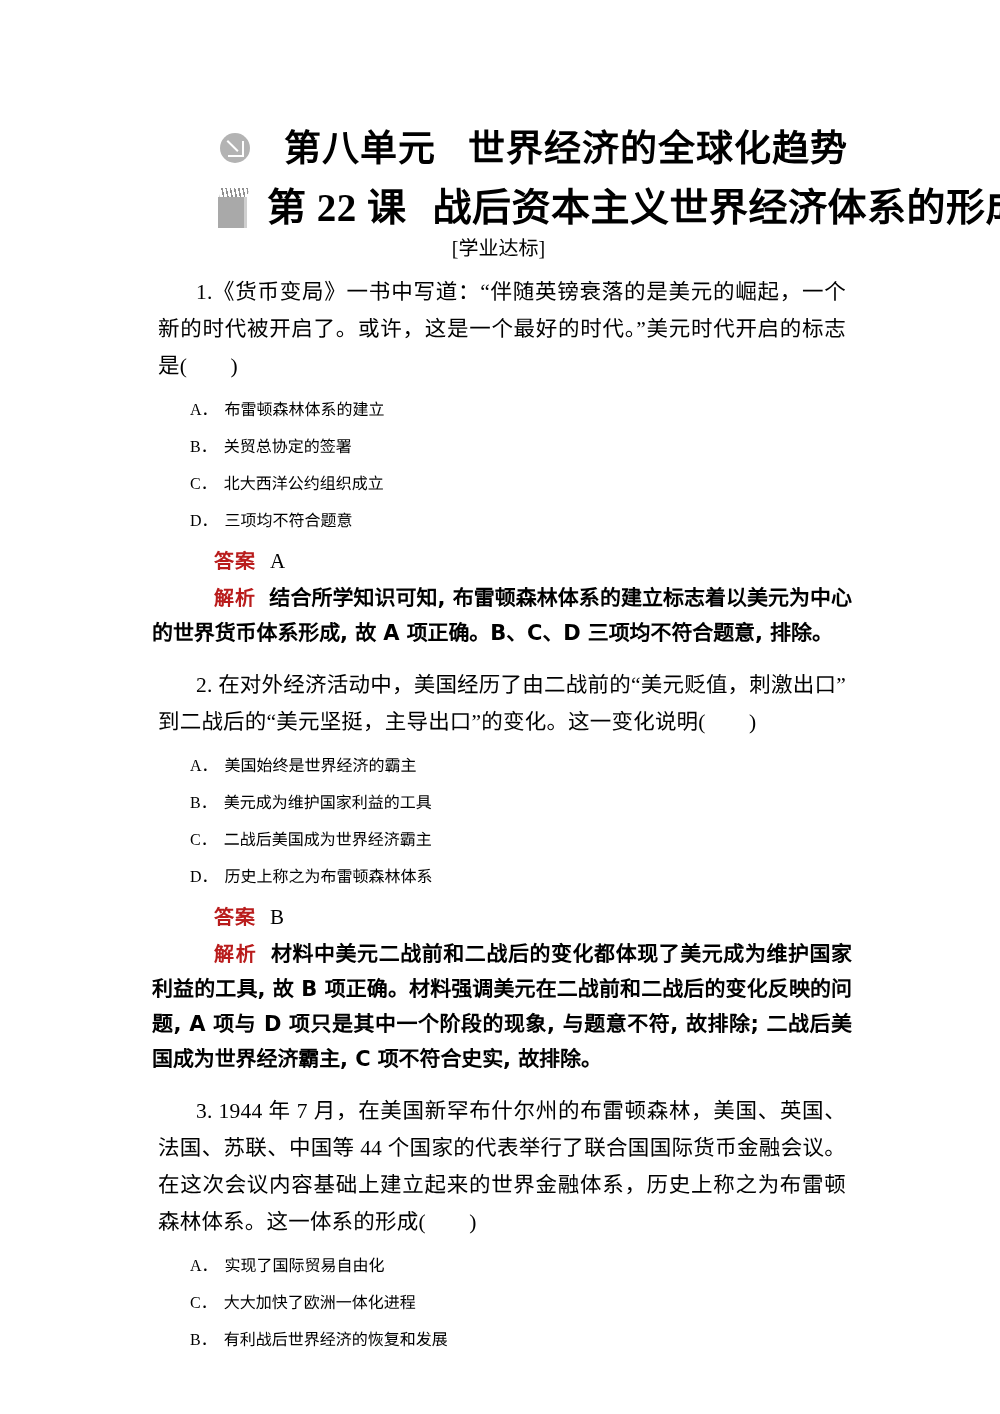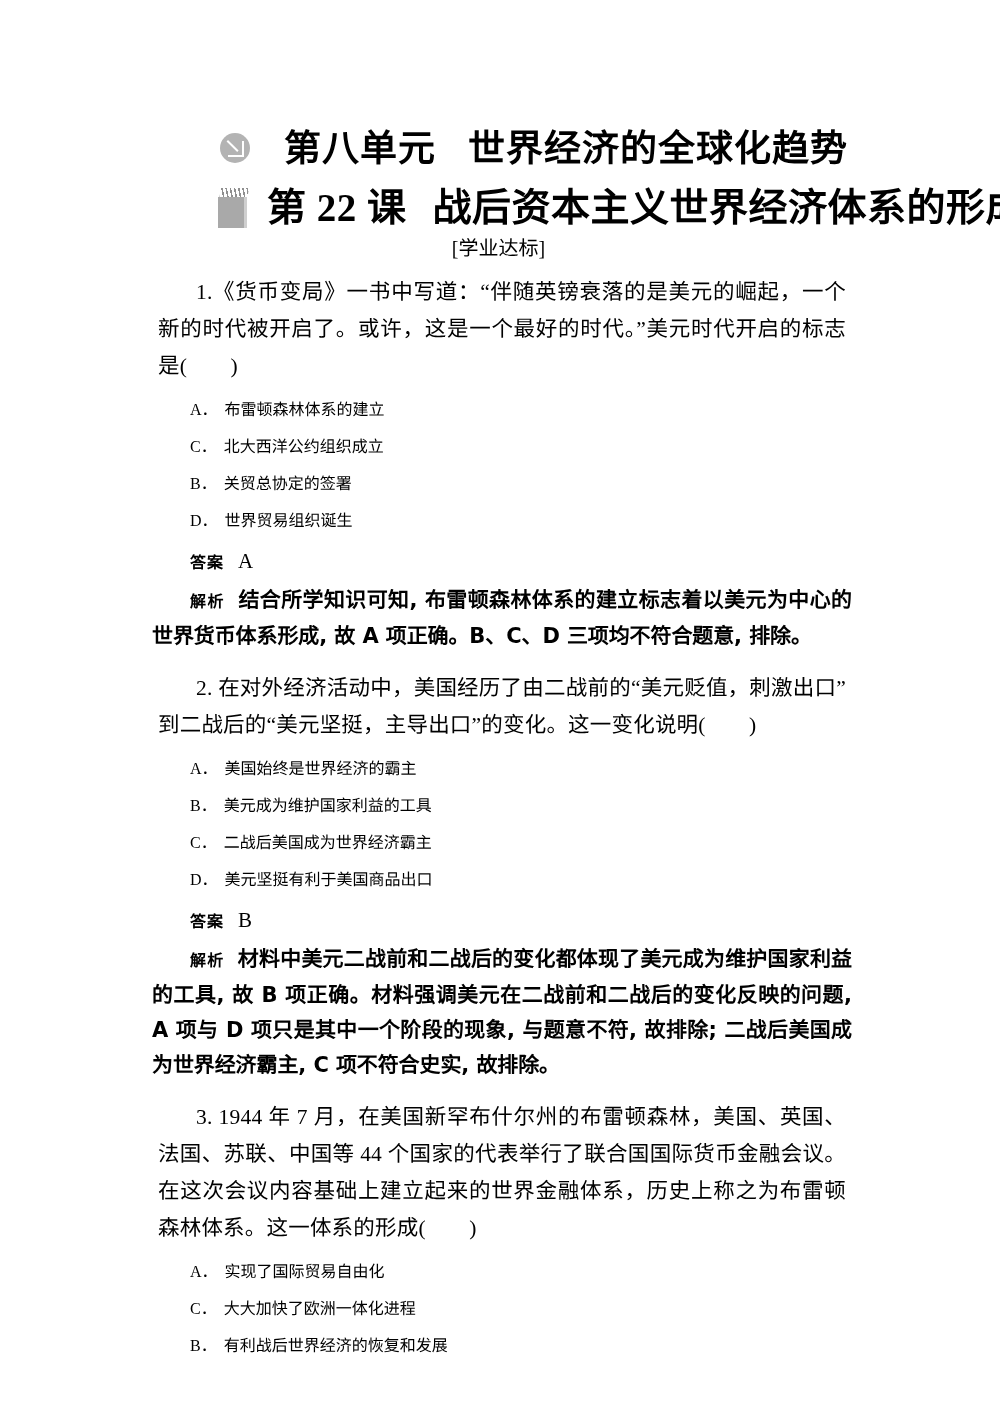--- a/index.html
+++ b/index.html
@@ -171,25 +171,26 @@
     width: 7px;
   }
 
   .answer-line {
     font-size: 21.5px;
     line-height: 40px;
     margin: 0;
     padding-left: 38px;
   }
   .lbl-red {
-    color: #000000;
+    color: #b91c1c;
     font-family: "DejaVu Sans", "Liberation Sans", sans-serif;
     font-weight: 700;
-    font-size: 16px;
+    font-size: 20px;
     letter-spacing: 1px;
+    margin-left: 24px;
   }
   .answer-line .val {
     margin-left: 14px;
     font-family: "Liberation Serif", "DejaVu Serif", serif;
     font-size: 21px;
   }
 
   .explain {
     font-size: 21px;
     line-height: 35px;
@@ -224,36 +225,36 @@
     <span class="lesson-title"><span>第 22 课</span><span class="gap"></span><span>战后资本主义世界经济体系的形成</span></span>
   </div>
 
   <div class="section-label">[学业达标]</div>
 
   <div class="content">
 
     <div class="q-block">
       <p class="stem">1.《货币变局》一书中写道：“伴随英镑衰落的是美元的崛起，一个新的时代被开启了。或许，这是一个最好的时代。”美元时代开启的标志是(　　)</p>
       <p class="opt"><span class="mark">A．</span><span>布雷顿森林体系的建立</span></p>
+      <p class="opt"><span class="mark">B．</span><span>关贸总协定的签署</span></p>
       <p class="opt"><span class="mark">C．</span><span>北大西洋公约组织成立</span></p>
-      <p class="opt"><span class="mark">B．</span><span>关贸总协定的签署</span></p>
-      <p class="opt"><span class="mark">D．</span><span>世界贸易组织诞生</span></p>
+      <p class="opt"><span class="mark">D．</span><span>三项均不符合题意</span></p>
       <div class="sp-small"></div>
       <p class="answer-line"><span class="lbl-red">答案</span><span class="val">A</span></p>
       <p class="explain"><span class="lbl-red">解析</span><span class="sp"></span><span>结合所学知识可知, 布雷顿森林体系的建立标志着以美元为中心的世界货币体系形成, 故 A 项正确。B、C、D 三项均不符合题意, 排除。</span></p>
     </div>
 
     <div class="sp-before-q"></div>
 
     <div class="q-block">
       <p class="stem">2. 在对外经济活动中，美国经历了由二战前的“美元贬值，刺激出口”到二战后的“美元坚挺，主导出口”的变化。这一变化说明(　　)</p>
       <p class="opt"><span class="mark">A．</span><span>美国始终是世界经济的霸主</span></p>
       <p class="opt"><span class="mark">B．</span><span>美元成为维护国家利益的工具</span></p>
       <p class="opt"><span class="mark">C．</span><span>二战后美国成为世界经济霸主</span></p>
-      <p class="opt"><span class="mark">D．</span><span>美元坚挺有利于美国商品出口</span></p>
+      <p class="opt"><span class="mark">D．</span><span>历史上称之为布雷顿森林体系</span></p>
       <div class="sp-small"></div>
       <p class="answer-line"><span class="lbl-red">答案</span><span class="val">B</span></p>
       <p class="explain"><span class="lbl-red">解析</span><span class="sp"></span><span>材料中美元二战前和二战后的变化都体现了美元成为维护国家利益的工具, 故 B 项正确。材料强调美元在二战前和二战后的变化反映的问题, A 项与 D 项只是其中一个阶段的现象, 与题意不符, 故排除; 二战后美国成为世界经济霸主, C 项不符合史实, 故排除。</span></p>
     </div>
 
     <div class="sp-before-q"></div>
 
     <div class="q-block">
       <p class="stem">3. 1944 年 7 月，在美国新罕布什尔州的布雷顿森林，美国、英国、法国、苏联、中国等 44 个国家的代表举行了联合国国际货币金融会议。在这次会议内容基础上建立起来的世界金融体系，历史上称之为布雷顿森林体系。这一体系的形成(　　)</p>
       <p class="opt"><span class="mark">A．</span><span>实现了国际贸易自由化</span></p>

